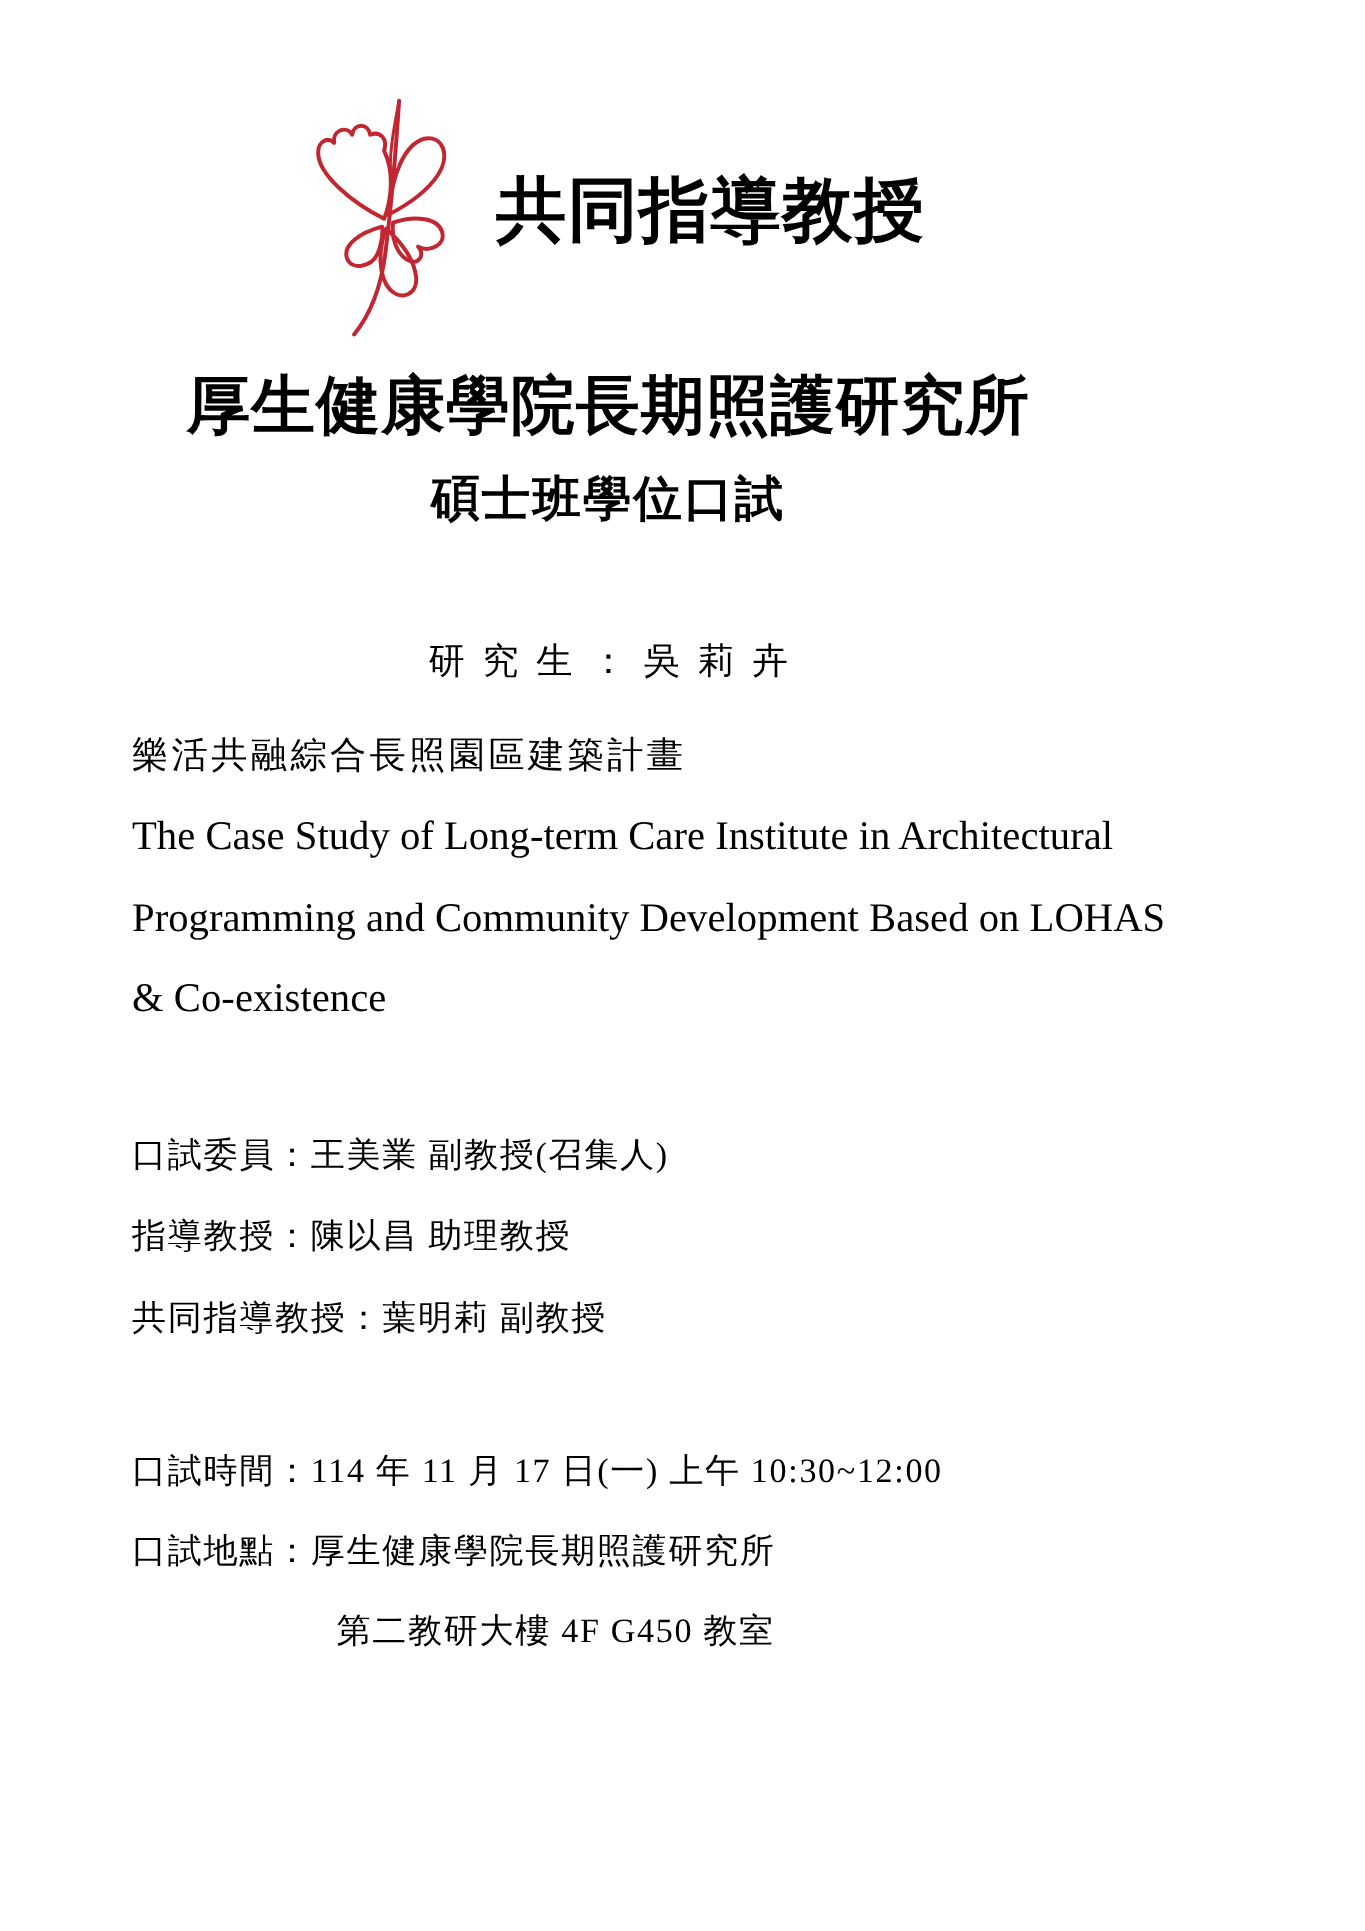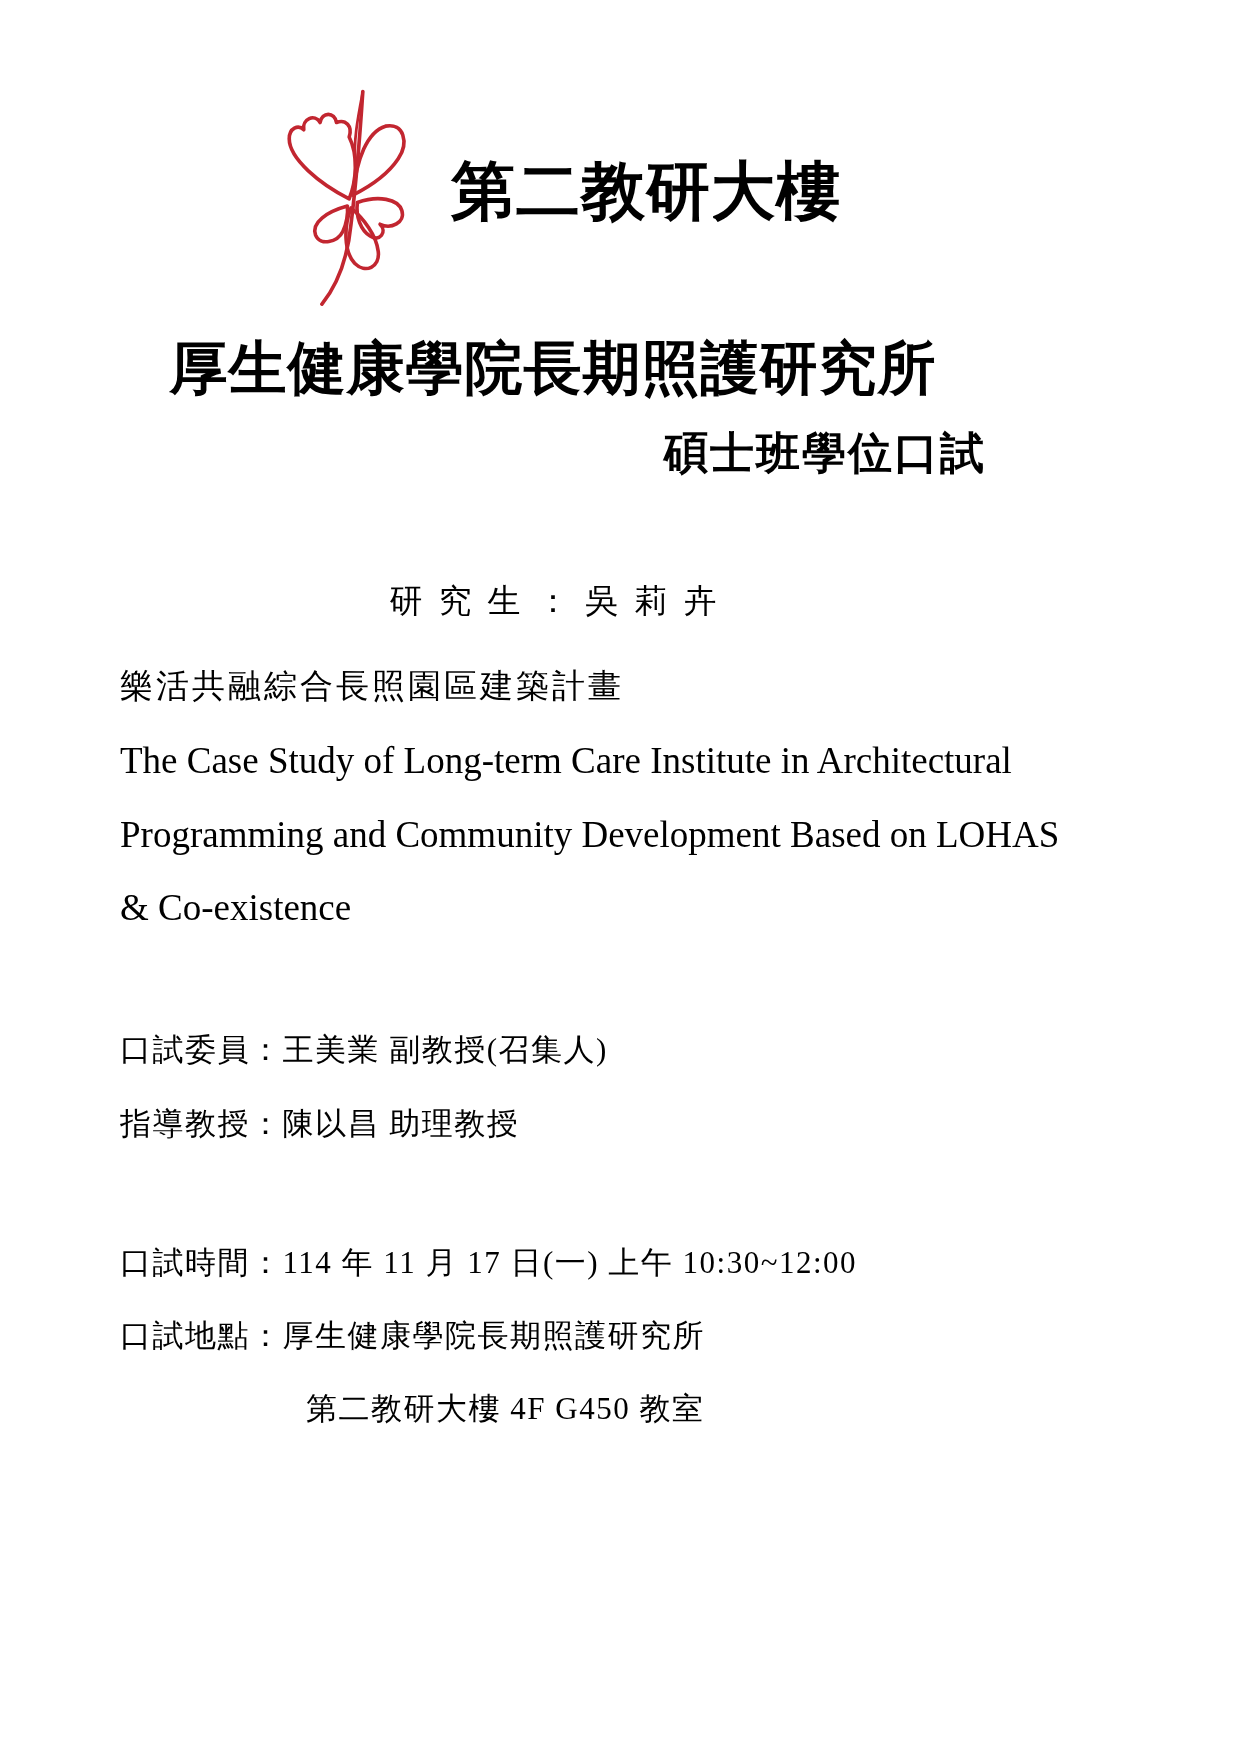--- a/index.html
+++ b/index.html
@@ -44,21 +44,21 @@
   .title-line1 {
     margin-top: 24px;
     text-align: center;
     font-size: 58px;
     font-weight: bold;
     letter-spacing: 1px;
     white-space: nowrap;
   }
   .title-line2 {
     margin-top: 16px;
-    text-align: right;
+    text-align: center;
     font-size: 44px;
     font-weight: bold;
     letter-spacing: 2px;
   }
   .student-line {
     margin-top: 96px;
     text-align: center;
     font-size: 33px;
     letter-spacing: 16px;
     text-indent: 16px; 
@@ -117,36 +117,37 @@
 
         <path d="M92,118 C96,78 108,48 128,42 C148,38 154,60 142,78 C130,96 108,110 92,118 Z"></path>
 
         <path d="M97,126 C120,118 142,122 146,135 C150,148 134,156 122,150 C130,158 122,170 111,163 C101,157 95,142 97,126 Z"></path>
 
         <path d="M90,132 C82,152 82,180 94,193 C106,205 122,197 120,180 C118,162 104,144 90,132 Z"></path>
 
         <path d="M86,130 C64,136 46,148 51,162 C56,174 75,170 81,158 C85,150 87,138 86,130 Z"></path>
       </svg>
     </div>
-    <div class="calligraphy">第二教研大樓</div>
+    <div class="calligraphy">共同指導教授</div>
   </div>
 
   <div class="title-line1">厚生健康學院長期照護研究所</div>
   <div class="title-line2">碩士班學位口試</div>
 
   <div class="student-line">研究生：吳莉卉</div>
 
   <div class="thesis-zh">樂活共融綜合長照園區建築計畫</div>
   <div class="thesis-en">The Case Study of Long-term Care Institute in Architectural</div>
   <div class="thesis-en">Programming and Community Development Based on LOHAS</div>
   <div class="thesis-en">&amp; Co-existence</div>
 
   <div class="committee-block">
     <div class="body-line">口試委員：王美業 副教授(召集人)</div>
     <div class="body-line">指導教授：陳以昌 助理教授</div>
+    <div class="body-line">共同指導教授：葉明莉 副教授</div>
   </div>
 
   <div class="schedule-block">
     <div class="body-line">口試時間：114 年 11 月 17 日(一) 上午 10:30~12:00</div>
     <div class="body-line">口試地點：厚生健康學院長期照護研究所</div>
     <div class="body-line room-line">第二教研大樓 4F G450 教室</div>
   </div>
 
 
 </div>

